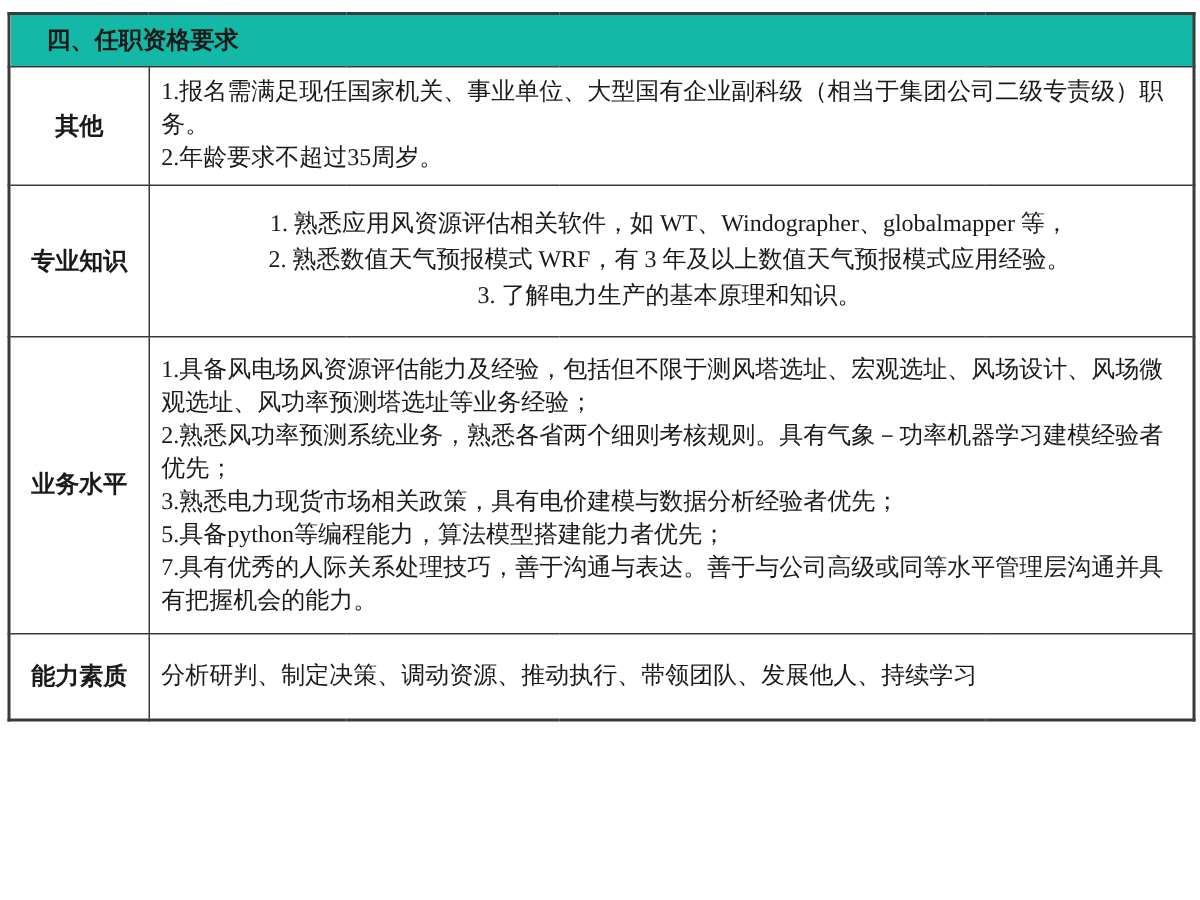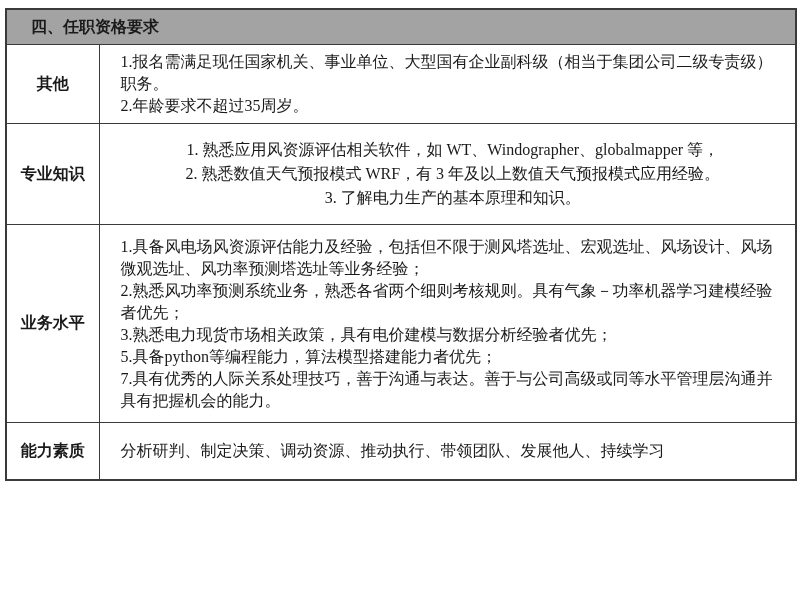--- a/index.html
+++ b/index.html
@@ -19,39 +19,39 @@
     border: 2px solid #3a3a3a;
     font-size: 16px;
   }
   .doc-table td {
     border: 1px solid #3a3a3a;
     vertical-align: middle;
     padding: 2px 6px;
     overflow: hidden;
   }
   td.section-header {
-    background: #a3a3a3;
+    background: #14b8a6;
     font-weight: bold;
     font-size: 16px;
     text-align: left;
     padding-left: 24px;
     height: 30px;
   }
   td.label-cell {
     font-weight: bold;
     text-align: center;
     padding: 2px 2px;
   }
   td.value-cell {
     text-align: center;
     padding: 2px 4px;
   }
   td.content-cell {
     text-align: left;
-    padding: 4px 10px 4px 21px;
+    padding: 4px 10px 4px 8px;
     line-height: 22px;
   }
   td.content-cell p { margin: 0; }
   .row-edu td, .row-years td { height: 44px; }
   .row-other td { height: 70px; }
   .row-knowledge td { height: 92px; text-align: center; }
   .row-knowledge td.content-cell { line-height: 24px; }
   .row-business td { height: 189px; }
   .row-quality td { height: 48px; }
 </style>

